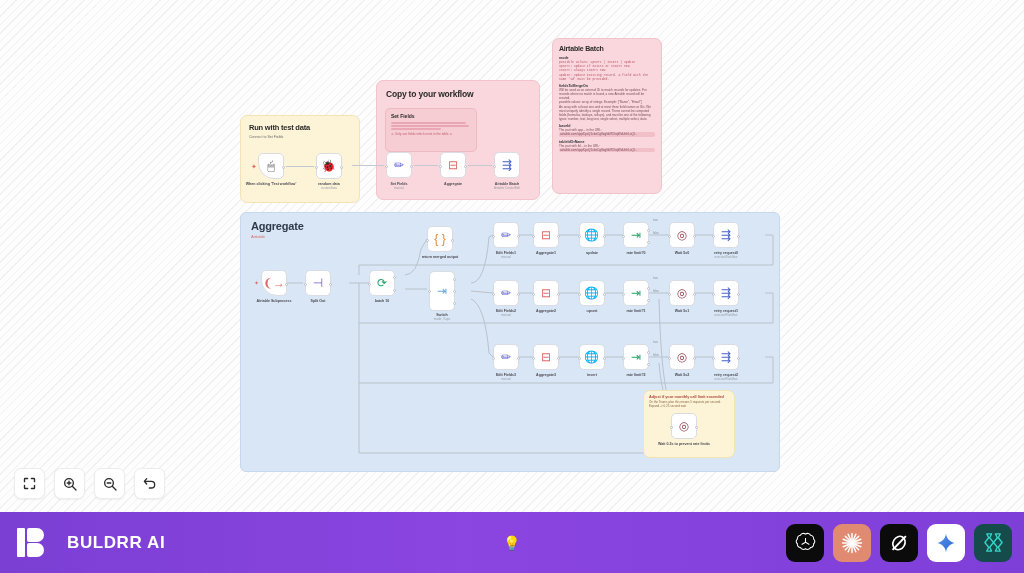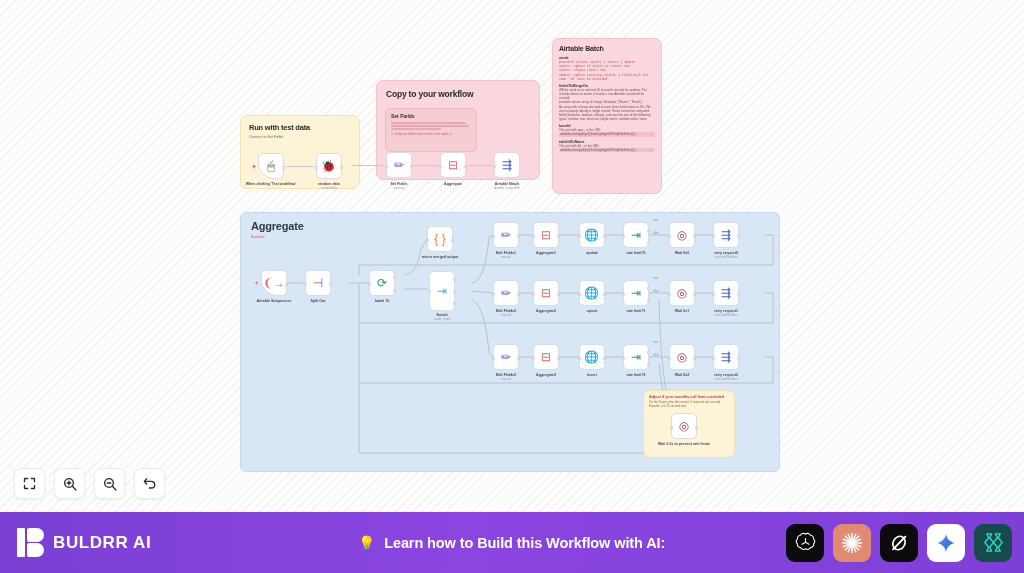--- a/index.html
+++ b/index.html
@@ -23,26 +23,26 @@
 
   
   .note { position:absolute; border-radius:7px; }
   .note-yellow { background:#fdf3d7; border:1px solid #f2e3b4; }
   .note-pink   { background:#f9d7dc; border:1px solid #f2c3ca; }
 
   .note-title { font-weight:bold; color:#2b2b2b; letter-spacing:-0.2px; }
   .note-sub   { color:#6b6b6b; }
 
   
-  #note-run { left:240px; top:115px; width:120px; height:74px; }
+  #note-run { left:240px; top:115px; width:120px; height:88px; }
   #note-run .note-title { font-size:7.5px; margin:7px 0 0 8px; }
   #note-run .note-sub   { font-size:3.6px; margin:3px 0 0 8px; }
 
   
-  #note-copy { left:376px; top:80px; width:164px; height:100px; }
+  #note-copy { left:376px; top:80px; width:164px; height:120px; }
   #note-copy .note-title { font-size:8.5px; margin:8px 0 0 9px; }
 
   .inner-note {
     position:absolute; background:#f7cdd4; border:1px solid #edb9c2;
     border-radius:5px;
   }
   #note-setfields { left:8px; top:27px; width:92px; height:44px; }
   #note-setfields .in-title { font-size:5px; font-weight:bold; color:#2b2b2b; margin:4px 0 0 5px; }
   .tiny-lines { margin:3px 5px 0 5px; }
   .tl { height:1.6px; background:#e59aa8; border-radius:1px; margin-bottom:1.6px; opacity:.75; }
@@ -102,21 +102,21 @@
     border-radius:7px; display:flex; align-items:center; justify-content:center;
     box-shadow:0 1px 2px rgba(0,0,0,.06); cursor:pointer;
   }
 
   
   #banner {
     position:absolute; left:0; top:512px; width:1024px; height:61px;
     background:linear-gradient(90deg,#7b3fd4 0%, #8b45e0 45%, #7e3fd8 100%);
     display:flex; align-items:center;
   }
-  #brand { display:flex; align-items:center; gap:9px; margin-left:17px; }
+  #brand { display:flex; align-items:center; gap:23px; margin-left:17px; }
   #brand-mark { width:27px; height:29px; position:relative; }
   #brand-mark .bar { position:absolute; left:0; top:0; width:8px; height:29px; background:#fff; border-radius:1px;}
   #brand-mark .lobe1 { position:absolute; left:10px; top:0; width:17px; height:14px; background:#fff; border-radius:2px 7px 7px 2px;}
   #brand-mark .lobe2 { position:absolute; left:10px; top:15px; width:17px; height:14px; background:#fff; border-radius:2px 7px 7px 2px;}
   #brand-name { color:#fff; font-size:17px; font-weight:bold; letter-spacing:.6px; }
 
   #cta { position:absolute; left:0; right:0; display:flex; align-items:center; justify-content:center; gap:8px; }
   #cta-text { color:#fff; font-size:14.5px; font-weight:bold; letter-spacing:-.1px; }
   #bulb { font-size:14px; }
 
@@ -490,21 +490,20 @@
     <div id="brand-mark">
       <div class="bar"></div>
         <div class="lobe1"></div>
         <div class="lobe2"></div>
     </div>
     <div id="brand-name">BULDRR AI</div>
   </div>
 
   <div id="cta">
     <span id="bulb">💡</span>
-    <span id="cta-text">Learn how to Build this Workflow with AI:</span>
   </div>
 
   <div id="ai-icons">
     <div class="ai ai-openai">
       <svg width="23" height="23" viewBox="0 0 24 24" fill="none" stroke="#fff" stroke-width="1.1">
         <path d="M12 3.2c1.9-1.4 4.4-.6 5.3 1.3 2 .1 3.5 1.9 3.2 3.9 1.6 1.2 1.6 3.7 0 4.9.3 2-1.2 3.8-3.2 3.9-.9 1.9-3.4 2.7-5.3 1.3-1.9 1.4-4.4.6-5.3-1.3-2-.1-3.5-1.9-3.2-3.9-1.6-1.2-1.6-3.7 0-4.9-.3-2 1.2-3.8 3.2-3.9.9-1.9 3.4-2.7 5.3-1.3z"></path>
         <path d="M12 7.2v4.6l4 2.3M12 11.8l-4 2.3"></path>
       </svg>
     </div>
     <div class="ai ai-claude">

